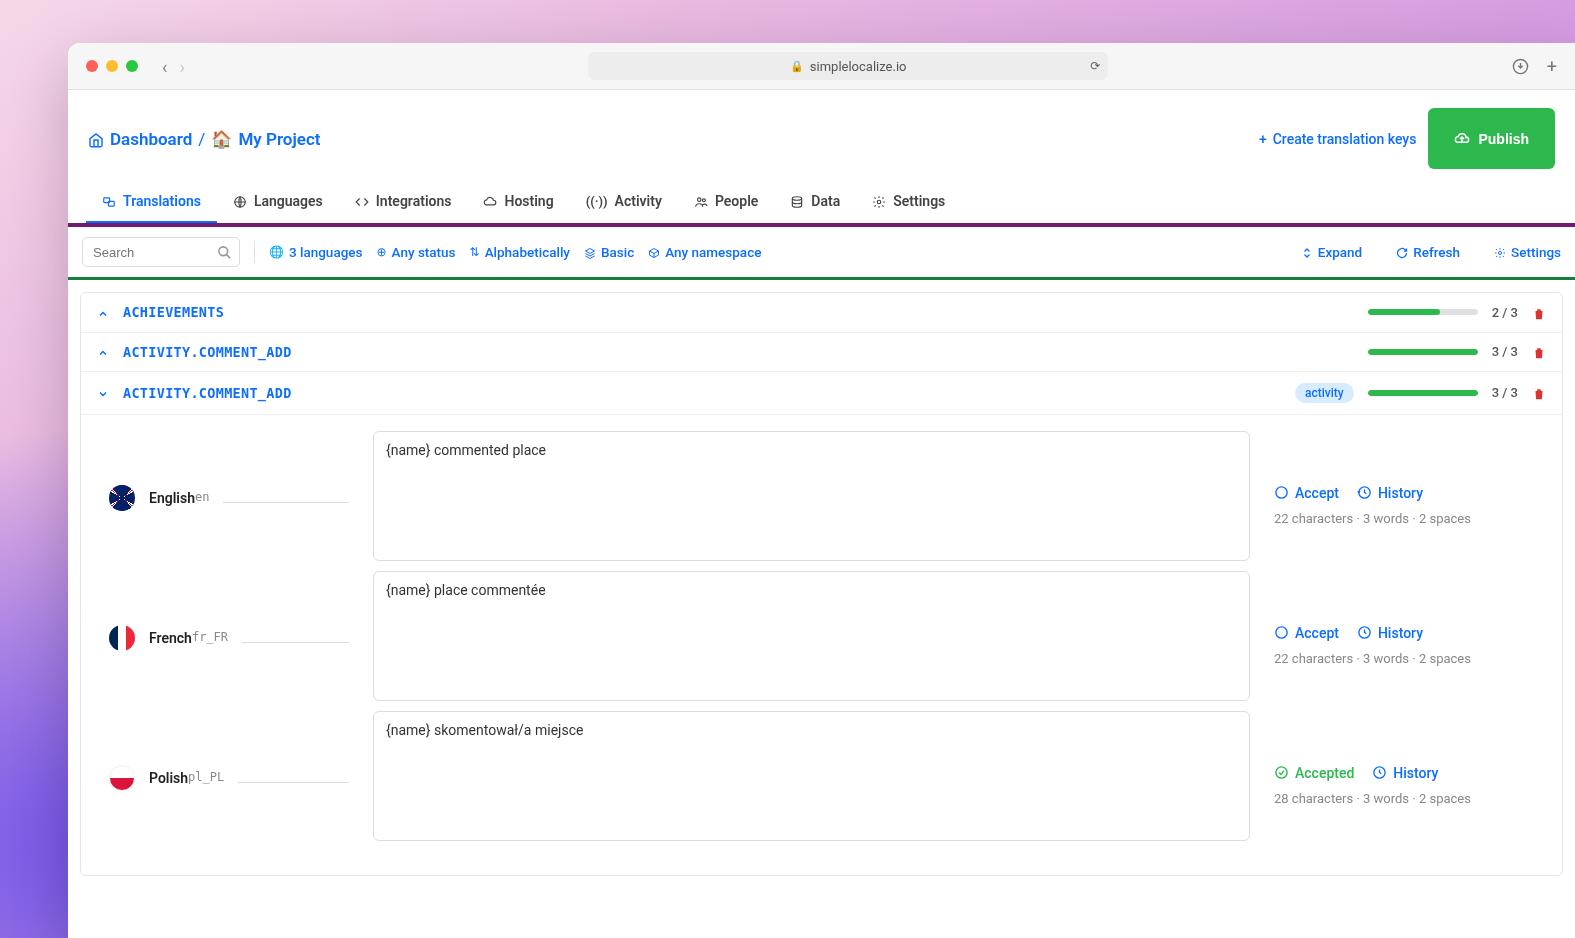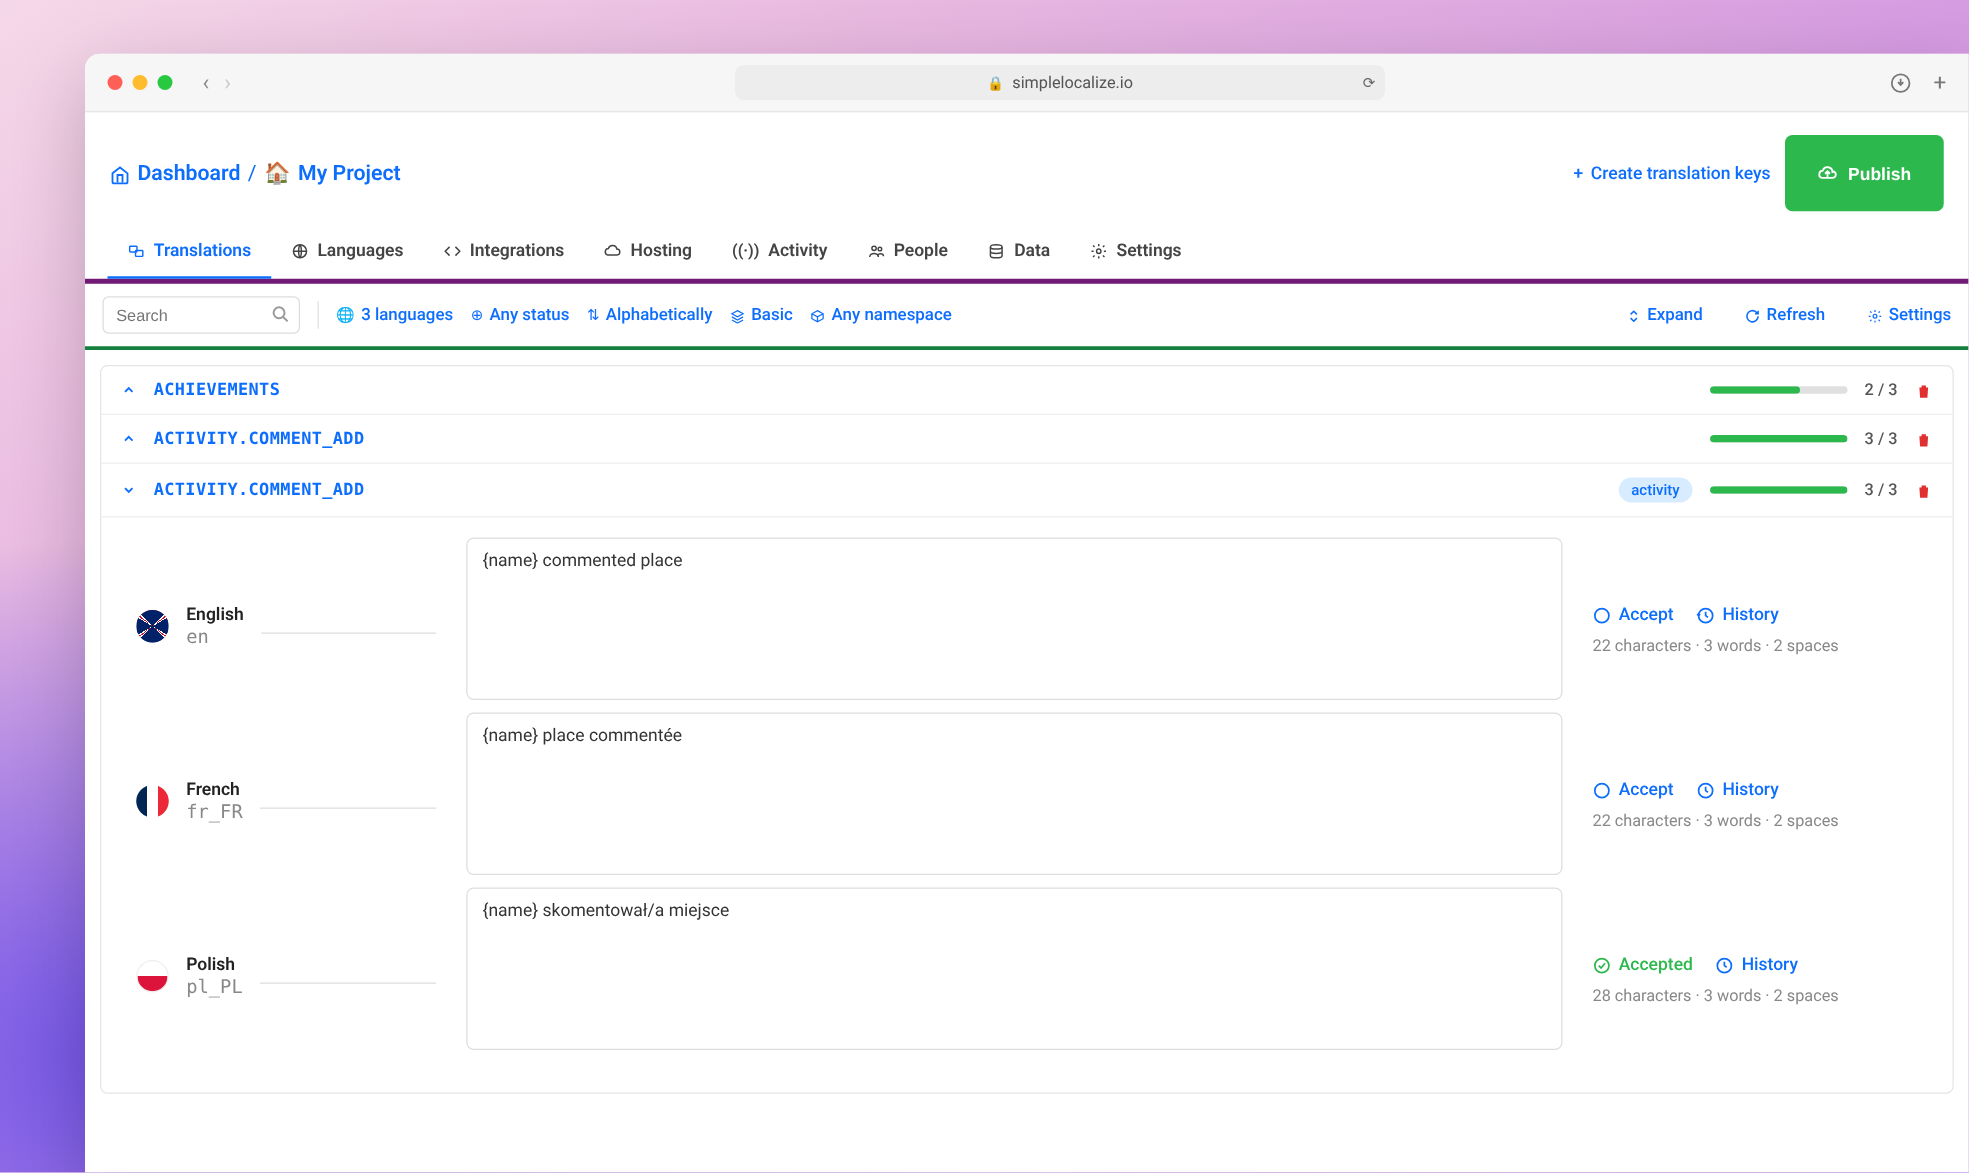--- a/index.html
+++ b/index.html
@@ -218,23 +218,23 @@
 .flag {
   width: 26px;
   height: 26px;
   border-radius: 50%;
   flex-shrink: 0;
 }
 .flag-uk { background: linear-gradient(to bottom, #c8102e 33%, #fff 33%, #fff 66%, #012169 66%); position: relative; overflow: hidden; }
 .flag-uk::before { content: ""; position: absolute; inset: 0; background: conic-gradient(#012169 0 45deg, #fff 45deg 50deg, #c8102e 50deg 55deg, #fff 55deg 60deg, #012169 60deg 120deg, #fff 120deg 125deg, #c8102e 125deg 130deg, #fff 130deg 135deg, #012169 135deg 225deg, #fff 225deg 230deg, #c8102e 230deg 235deg, #fff 235deg 240deg, #012169 240deg 300deg, #fff 300deg 305deg, #c8102e 305deg 310deg, #fff 310deg 315deg, #012169 315deg); }
 .flag-fr { background: linear-gradient(to right, #002654 33%, #fff 33%, #fff 66%, #ed2939 66%); }
 .flag-pl { background: linear-gradient(to bottom, #fff 50%, #dc143c 50%); border: 1px solid #eee; }
-.lang-text { display: flex; flex-direction: column; }
+.lang-text { display: flex; flex-direction: row; }
 .lang-name { font-size: 14px; font-weight: 600; color: #222; }
-.lang-code { font-size: 15px; font-family: monospace; color: #888; }
+.lang-code { font-size: 12px; font-family: monospace; color: #888; }
 .hr-line { flex: 1; border-top: 1px solid #ddd; margin-top: 10px; }
 .translation-box {
   flex: 1;
   min-height: 130px;
   border: 1px solid #ddd;
   border-radius: 6px;
   padding: 10px 12px;
   font-size: 14px;
   color: #333;
   resize: none;
@@ -244,21 +244,21 @@
   width: 260px;
   margin-top: 54px;
 }
 .meta-actions { display: flex; gap: 18px; margin-bottom: 10px; }
 .meta-btn {
   color: #0d6efd;
   font-size: 14px;
   font-weight: 500;
   cursor: pointer;
   display: flex;
-  align-items: center;
+  align-items: flex-start;
   gap: 6px;
 }
 .meta-btn.accepted { color: #2db84d; }
 .meta-stats { font-size: 13px; color: #888; }
 svg { display: inline-block; vertical-align: middle; }
 </style>
 </head>
 <body>
 
 <div class="desktop-bg"></div>

